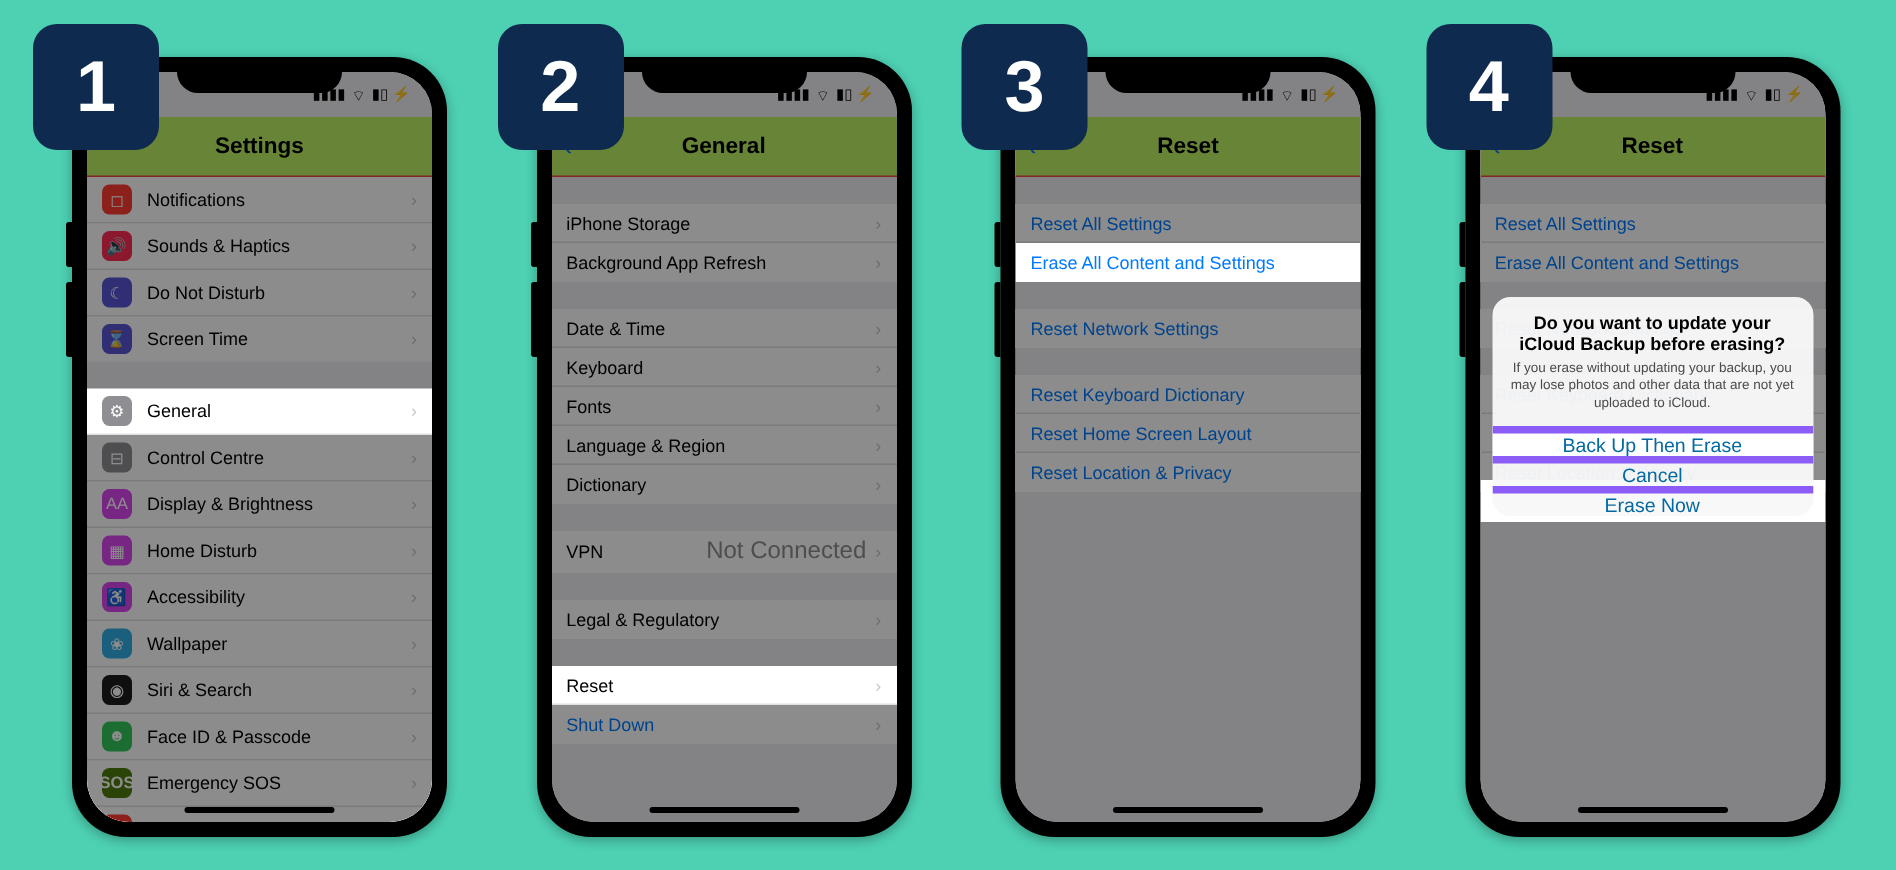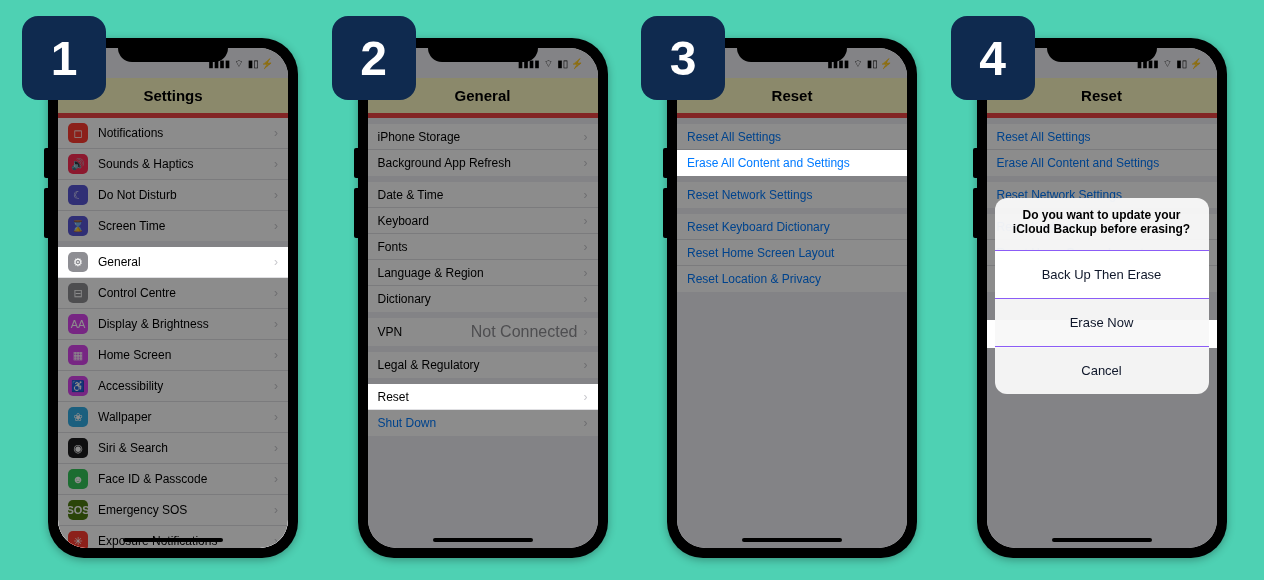--- a/index.html
+++ b/index.html
@@ -85,37 +85,37 @@
     height: 30px;
     display: flex;
     justify-content: flex-end;
     align-items: center;
     padding: 0 14px;
     font-size: 10px;
     gap: 4px;
   }
   .nav-bar {
     height: 40px;
-    background: #fef9c3;
-    border-bottom: 5px solid #ef4444;
+    background: #bef264;
+    border-bottom: 1px solid #ef4444;
     display: flex;
     align-items: center;
     justify-content: center;
     position: relative;
     font-size: 15px;
     font-weight: 600;
   }
   .nav-back {
     position:absolute;
     left:8px;
     color:#007aff;
     font-weight:400;
     font-size:18px;
   }
-  .group { margin-top: 6px; }
+  .group { margin-top: 18px; }
   .group.first { margin-top: 0; }
   .row {
     background: #fff;
     min-height: 26px;
     padding: 5px 10px 5px 10px;
     display: flex;
     align-items: center;
     font-size: 12px;
     border-bottom: 1px solid #e0e0e3;
     position: relative;
@@ -170,23 +170,23 @@
     overflow:hidden;
     font-size:11px;
     text-align:center;
   }
   .alert .a-head {
     padding:10px 12px;
   }
   .alert .a-title { font-weight:600; font-size:12px; margin-bottom:4px; }
   .alert .a-msg { font-size:9px; color:#4a4a4a; line-height:1.25; }
   .alert .a-btn {
-    border-top:1px solid #8b5cf6;
-    padding:16px 0;
-    color:#0f172a;
+    border-top:5px solid #8b5cf6;
+    padding:0 0;
+    color:#0369a1;
     font-size:13px;
   }
   .alert .a-btn.highlight {
     position:relative;
     background:#fff;
   }
   .alert-hl-strip{
     position:absolute;
     left:0; right:0;
     height:28px;
@@ -250,21 +250,21 @@
             <span class="label">Control Centre</span>
             <span class="chev">›</span>
           </div>
           <div class="row">
             <span class="icon ic-blue">AA</span>
             <span class="label">Display &amp; Brightness</span>
             <span class="chev">›</span>
           </div>
           <div class="row">
             <span class="icon ic-blue">▦</span>
-            <span class="label">Home Screen</span>
+            <span class="label">Home Disturb</span>
             <span class="chev">›</span>
           </div>
           <div class="row">
             <span class="icon ic-blue">♿</span>
             <span class="label">Accessibility</span>
             <span class="chev">›</span>
           </div>
           <div class="row">
             <span class="icon ic-cyan">❀</span>
             <span class="label">Wallpaper</span>
@@ -452,22 +452,23 @@
           </div>
           <div class="row blue">
             <span class="label">Reset Location &amp; Privacy</span>
           </div>
         </div>
 
       <div class="alert-hl-strip" style="top:272px"></div>
       <div class="alert">
         <div class="a-head">
           <div class="a-title">Do you want to update your iCloud Backup before erasing?</div>
+          <div class="a-msg">If you erase without updating your backup, you may lose photos and other data that are not yet uploaded to iCloud.</div>
         </div>
         <div class="a-btn highlight">Back Up Then Erase</div>
+        <div class="a-btn">Cancel</div>
         <div class="a-btn">Erase Now</div>
-        <div class="a-btn">Cancel</div>
       </div>
 
       <div class="home-indicator"></div>
     </div>
   </div>
 </div>
 
 </body></html>

